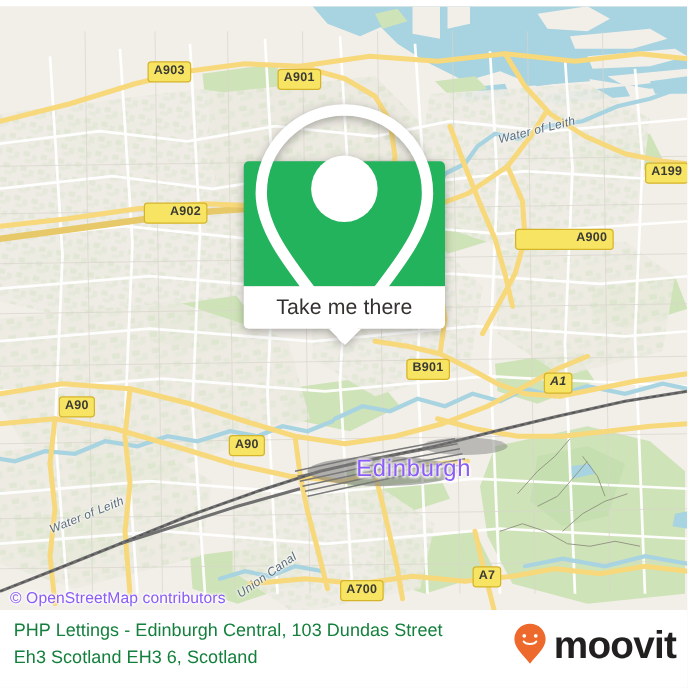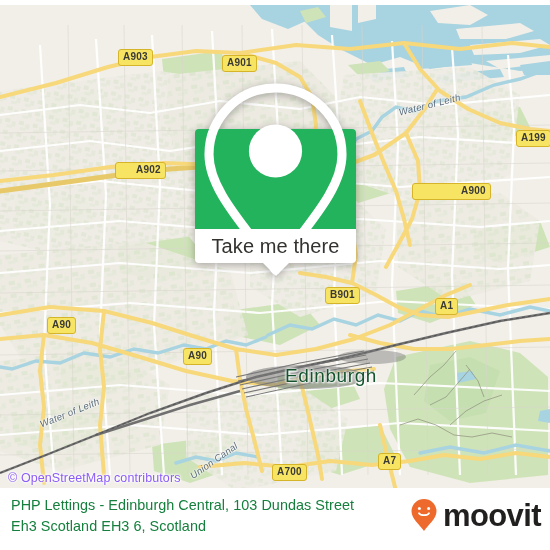--- a/index.html
+++ b/index.html
@@ -14,37 +14,37 @@
   #map svg{display:block;width:550px;height:488px;}
 
   
   .shield{position:absolute;background:#f7e463;border:1px solid #d6b42a;border-radius:3px;
           color:#3a3a36;font-size:10px;font-weight:bold;line-height:1;
           padding:2px 4px 3px 4px;letter-spacing:.2px;white-space:nowrap;
           font-family:"Liberation Sans",sans-serif;}
 
   
   .maplabel{position:absolute;white-space:nowrap;pointer-events:none;}
-  .city-label{color:#14532d;font-size:19px;letter-spacing:.6px;
+  .city-label{color:#8b5cf6;font-size:19px;letter-spacing:.6px;
               text-shadow:0 0 3px #fff,0 0 3px #fff,0 0 2px #fff,1px 1px 2px #fff;}
   .water-label{color:#5a6b7a;font-size:9.5px;font-style:italic;letter-spacing:.3px;
                text-shadow:0 0 2px #fff,0 0 2px #fff,0 0 3px #fff;}
 
   
   #attrib{position:absolute;left:8px;bottom:8px;font-size:12.5px;color:#8b5cf6;
           letter-spacing:.1px;text-shadow:0 0 3px #fff,0 0 3px #fff,0 0 4px #fff,0 0 2px #fff;}
 
   
   #popup{position:absolute;left:195px;top:124px;width:161px;
          filter:drop-shadow(0 2px 4px rgba(0,0,0,.30));}
   #popup-head{height:100px;background:#23b35c;border-radius:4px 4px 0 0;
               display:flex;align-items:center;justify-content:center;}
   #popup-foot{height:34px;background:#fff;border-radius:0 0 4px 4px;
               display:flex;align-items:center;justify-content:center;}
-  #popup-foot span{color:#33322f;font-size:20px;letter-spacing:.1px;}
+  #popup-foot span{color:#33322f;font-size:17px;letter-spacing:.1px;}
   #popup-tail{position:absolute;left:50%;top:134px;margin-left:-13px;width:0;height:0;
               border-left:13px solid transparent;border-right:13px solid transparent;
               border-top:13px solid #fff;}
 
   
   #bottombar{position:absolute;left:0;top:488px;width:550px;height:62px;background:#fff;}
   #bottom-text{position:absolute;left:11px;top:7px;width:390px;color:#15803d;
                font-size:14.4px;line-height:21px;letter-spacing:.05px;}
   #logo{position:absolute;right:9px;top:10px;display:flex;align-items:center;gap:5px;}
   #logo-word{color:#221f1f;font-size:31px;line-height:31px;font-weight:bold;letter-spacing:-.6px;}
@@ -245,21 +245,21 @@
         </g>
       </g>
     </svg>
 
     <div class="shield" style="left:118px;top:44px;">A903</div>
     <div class="shield" style="left:222px;top:50px;">A901</div>
     <div class="shield" style="left:516px;top:125px;">A199</div>
     <div class="shield" style="left:115px;top:157px;padding-left:20px;">A902</div>
     <div class="shield" style="left:412px;top:178px;padding-left:48px;">A900</div>
     <div class="shield" style="left:325px;top:282px;">B901</div>
-    <div class="shield" style="left:435px;top:293px;">A1</div>
+    <div class="shield" style="left:435px;top:293px;font-style:italic;">A1</div>
     <div class="shield" style="left:47px;top:312px;">A90</div>
     <div class="shield" style="left:183px;top:343px;">A90</div>
     <div class="shield" style="left:272px;top:459px;">A700</div>
     <div class="shield" style="left:378px;top:448px;">A7</div>
 
     <div class="maplabel water-label" style="left:398px;top:94px;transform:rotate(-14deg);">Water of Leith</div>
     <div class="maplabel water-label" style="left:38px;top:402px;transform:rotate(-22deg);">Water of Leith</div>
     <div class="maplabel water-label" style="left:186px;top:450px;transform:rotate(-35deg);">Union Canal</div>
 
     <div class="maplabel city-label" style="left:285px;top:360px;">Edinburgh</div>

